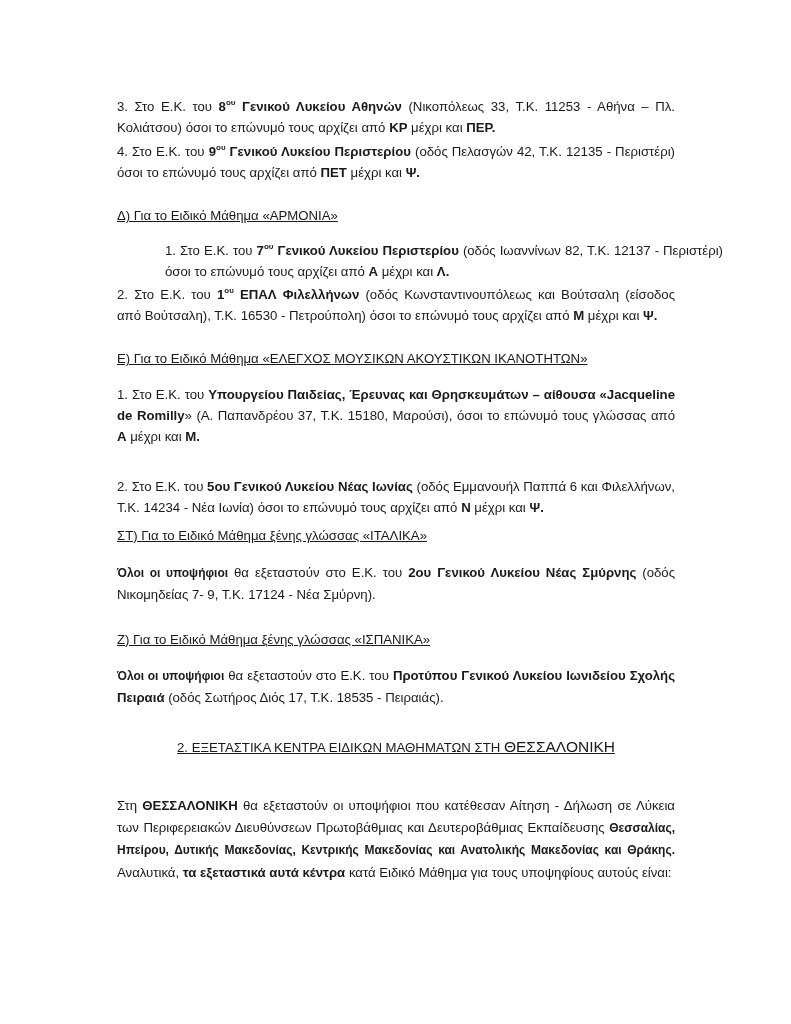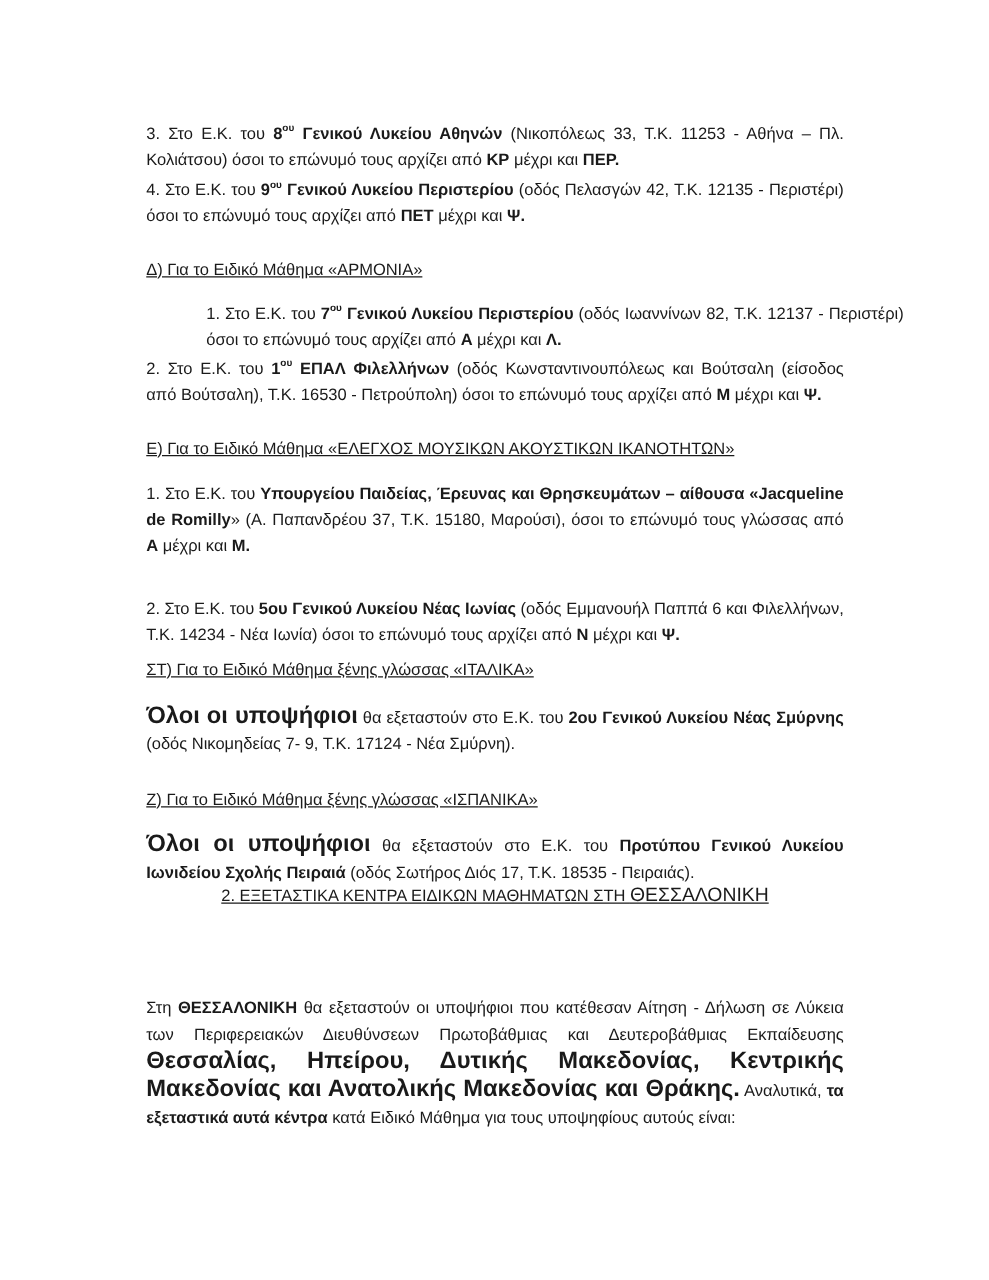--- a/index.html
+++ b/index.html
@@ -4,21 +4,21 @@
 <style>
   html, body { margin:0; padding:0; background:#ffffff; }
   body { width:791px; height:1024px; position:relative; overflow:hidden;
          font-family:"Liberation Sans", "DejaVu Sans", sans-serif; color:#1a1a1a; }
   .page { position:absolute; left:117px; top:0; width:558px; }
   p { margin:0; font-size:13.2px; line-height:21px; text-align:justify; }
   .block { position:absolute; left:0; width:558px; }
   .hd { font-size:13.2px; line-height:20px; text-decoration:underline; }
   b { font-weight:bold; }
   sup { font-size:8px; line-height:0; vertical-align:6px; font-weight:bold; }
-  .big { font-size:19px; }
+  .big { font-size:12px; }
   .center-title { text-align:center; font-size:13.2px; text-decoration:underline; line-height:22px; }
   .center-title .big2 { font-size:15.5px; }
 </style>
 </head>
 <body>
 
 <div class="page">
 
   <div class="block" style="top:96px;">
     <p><span>3. Στο Ε.Κ. του </span><b>8</b><sup>ου</sup><b> Γενικού Λυκείου Αθηνών</b><span> (Νικοπόλεως 33, Τ.Κ. 11253 - Αθήνα – Πλ. Κολιάτσου) όσοι το επώνυμό τους αρχίζει από </span><b>ΚΡ</b><span> μέχρι και </span><b>ΠΕΡ</b><b>.</b></p>
@@ -53,19 +53,19 @@
   <div class="block" style="top:562px;">
     <p><b class="big">Όλοι οι υποψήφιοι</b><span> θα εξεταστούν στο Ε.Κ. του </span><b>2ου Γενικού Λυκείου Νέας Σμύρνης</b><span> (οδός Νικομηδείας 7- 9, Τ.Κ. 17124 - Νέα Σμύρνη).</span></p>
   </div>
 
   <div class="block hd" style="top:630px;">Ζ) Για το Ειδικό Μάθημα ξένης γλώσσας «ΙΣΠΑΝΙΚΑ»</div>
 
   <div class="block" style="top:665px;">
     <p><b class="big"> Όλοι οι υποψήφιοι</b><span> θα εξεταστούν στο Ε.Κ. του </span><b>Προτύπου Γενικού Λυκείου Ιωνιδείου Σχολής Πειραιά</b><span> (οδός Σωτήρος Διός 17, Τ.Κ. 18535 - Πειραιάς).</span></p>
   </div>
 
-  <div class="block center-title" style="top:706px;"><span>2.  ΕΞΕΤΑΣΤΙΚΑ ΚΕΝΤΡΑ ΕΙΔΙΚΩΝ ΜΑΘΗΜΑΤΩΝ ΣΤΗ </span><span class="big2">ΘΕΣΣΑΛΟΝΙΚΗ</span></div>
+  <div class="block center-title" style="top:736px;"><span>2.  ΕΞΕΤΑΣΤΙΚΑ ΚΕΝΤΡΑ ΕΙΔΙΚΩΝ ΜΑΘΗΜΑΤΩΝ ΣΤΗ </span><span class="big2">ΘΕΣΣΑΛΟΝΙΚΗ</span></div>
 
   <div class="block" style="top:795px;">
     <p style="line-height:21.5px;"><span>Στη </span><b>ΘΕΣΣΑΛΟΝΙΚΗ</b><span> θα εξεταστούν οι υποψήφιοι που κατέθεσαν Αίτηση - Δήλωση σε Λύκεια των Περιφερειακών Διευθύνσεων Πρωτοβάθμιας και Δευτεροβάθμιας Εκπαίδευσης </span><b class="big">Θεσσαλίας, Ηπείρου, Δυτικής Μακεδονίας, Κεντρικής Μακεδονίας και Ανατολικής Μακεδονίας και Θράκης.</b><span> Αναλυτικά, </span><b>τα εξεταστικά αυτά κέντρα</b><span>  κατά Ειδικό Μάθημα για τους υποψηφίους αυτούς είναι:</span></p>
   </div>
 
 </div>
 
 </body></html>

